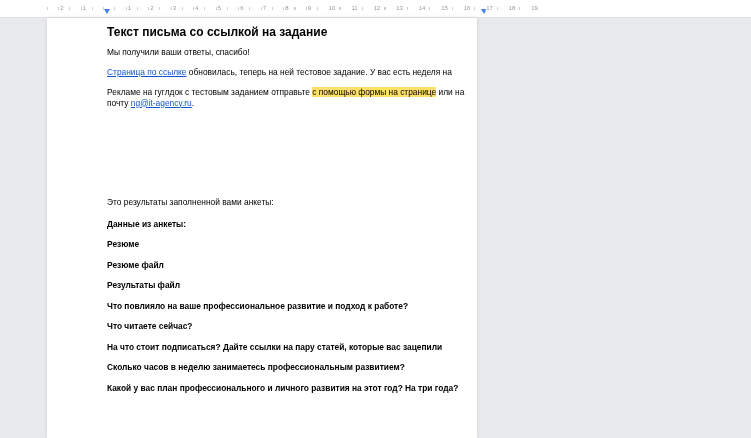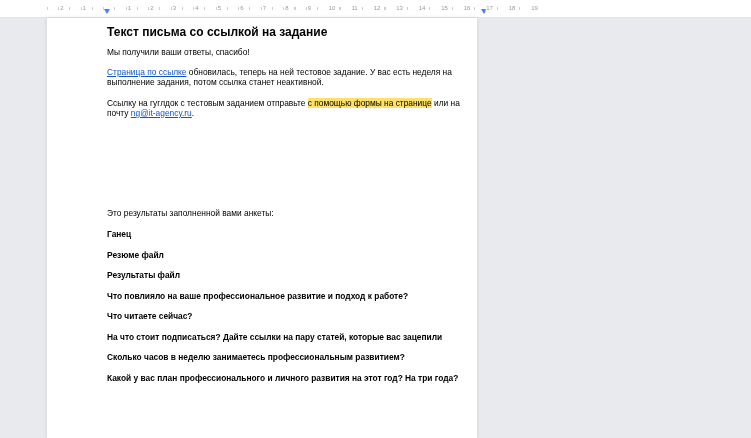--- a/index.html
+++ b/index.html
@@ -180,29 +180,30 @@
       </div>
   </div>
 
   <div class="page">
     <h1 class="doc-title">Текст письма со ссылкой на задание</h1>
 
     <p class="para p1">
       <span>Мы получили ваши ответы, спасибо!</span>
     </p>
 
-    <p class="para p2"><a class="doc-link">Страница по ссылке</a><span> обновилась, теперь на ней тестовое задание. У вас есть неделя на</span><br><span>выполнение задания, потом ссылка станет неактивной.</span></p>
-
-    <p class="para p3"><span>Ссылку на гуглдок с тестовым заданием отправьте </span><span class="hl">с помощью формы на странице</span><span> или на</span><br><span>почту </span><a class="doc-link">ng@it-agency.ru</a><span>.</span></p>
+    <p class="para p2"><a class="doc-link">Страница по ссылке</a><span> обновилась, теперь на ней тестовое задание. У вас есть неделя на</span><br></p>
+
+    <p class="para p3"><span>Рекламе на гуглдок с тестовым заданием отправьте </span><span class="hl">с помощью формы на странице</span><span> или на</span><br><span>почту </span><a class="doc-link">ng@it-agency.ru</a><span>.</span></p>
 
     <p class="para p4">
       <span>Это результаты заполненной вами анкеты:</span>
     </p>
 
-    <div class="q">Ганец</div>
+    <div class="q">Данные из анкеты:</div>
+    <div class="q">Резюме</div>
     <div class="q">Резюме файл</div>
     <div class="q">Результаты файл</div>
     <div class="q">Что повлияло на ваше профессиональное развитие и подход к работе?</div>
     <div class="q">Что читаете сейчас?</div>
     <div class="q">На что стоит подписаться? Дайте ссылки на пару статей, которые вас зацепили</div>
     <div class="q">Сколько часов в неделю занимаетесь профессиональным развитием?</div>
     <div class="q">Какой у вас план профессионального и личного развития на этот год? На три года?</div>
   </div>
 
 

